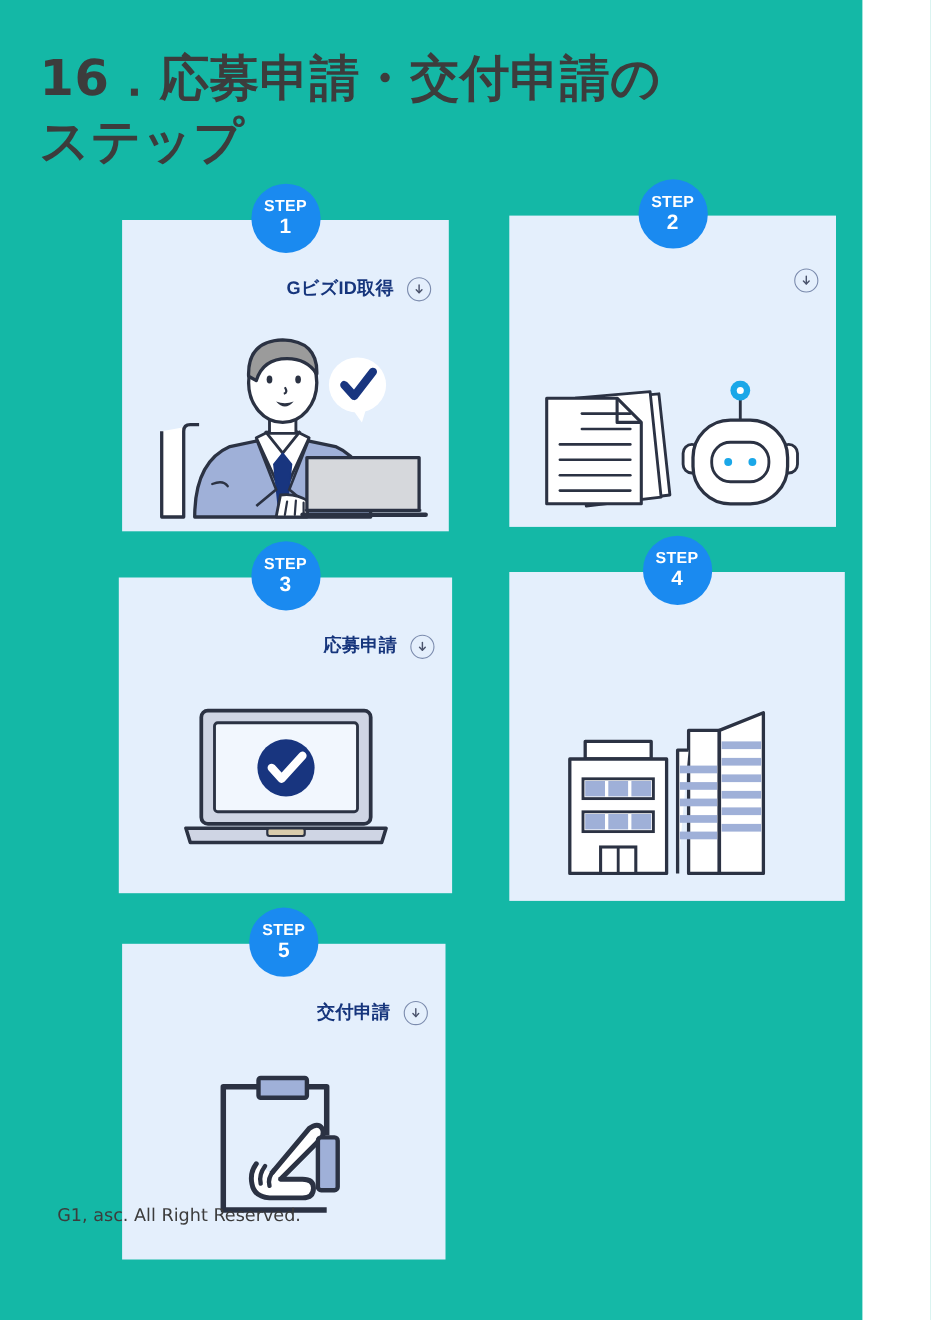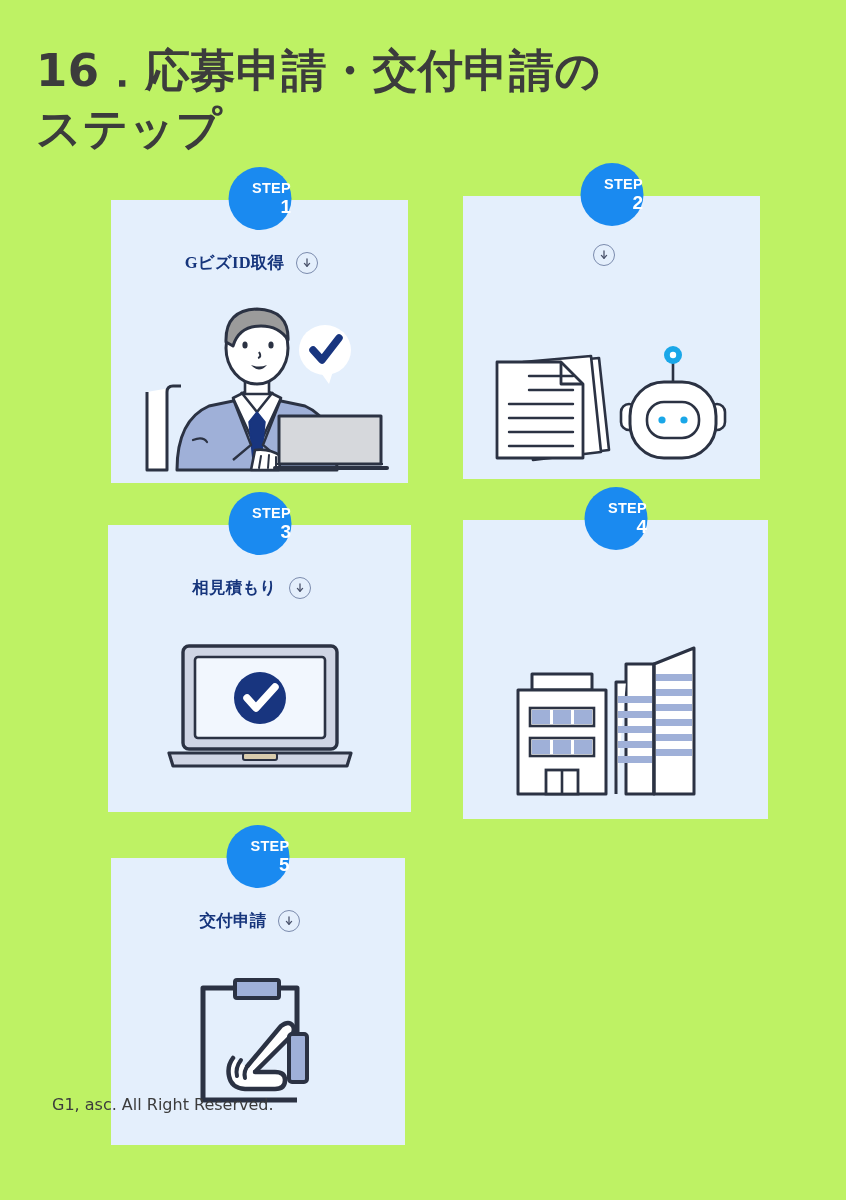--- a/index.html
+++ b/index.html
@@ -5,23 +5,23 @@
   * { box-sizing: border-box; margin: 0; padding: 0; }
   html, body {
     width: 846px;
     height: 1200px;
     background: #ffffff;
     font-family: "Liberation Sans", "DejaVu Sans", sans-serif;
     overflow: hidden;
   }
   .page {
     position: relative;
-    width: 846px;
+    width: 784px;
     height: 1200px;
-    background: #bef264;
+    background: #14b8a6;
   }
 
   
   .page-title {
     position: absolute;
     left: 36px;
     top: 42px;
     width: 700px;
     font-size: 45px;
     font-weight: 700;
@@ -43,21 +43,21 @@
     top: -33px;
     left: 50%;
     transform: translateX(-50%);
     width: 63px;
     height: 63px;
     border-radius: 50%;
     background: #1a8af0;
     color: #ffffff;
     display: flex;
     flex-direction: column;
-    align-items: flex-end;
+    align-items: center;
     justify-content: center;
     line-height: 1;
     z-index: 5;
   }
   .badge .b-word {
     font-size: 14.5px;
     font-weight: 700;
     letter-spacing: 0.3px;
     margin-bottom: 1px;
   }
@@ -65,23 +65,22 @@
     font-size: 19px;
     font-weight: 700;
   }
 
   .card-head {
     position: absolute;
     left: 0;
     right: 16px;
     display: flex;
     align-items: center;
-    justify-content: center;
+    justify-content: flex-end;
     gap: 12px;
-    font-family: Liberation Serif, serif;
   }
   .card-label {
     font-size: 16.5px;
     font-weight: 700;
     color: #16357c;
     text-align: center;
     line-height: 1.55;
     white-space: pre-line;
     letter-spacing: 0.2px;
   }
@@ -232,21 +231,21 @@
     </div>
   </div>
 
   <div class="card" style="left:108px; top:525px; width:303px; height:287px;">
     <div class="badge">
       <span class="b-word">STEP</span>
       <span class="b-num">3</span>
     </div>
 
     <div class="card-head" style="top:50px;">
-      <div class="card-label">相見積もり</div>
+      <div class="card-label">応募申請</div>
       <div class="arrow-circle">
         <svg width="12" height="12" viewBox="0 0 12 12">
           <path d="M6 2 L6 9" stroke="#49526b" stroke-width="1.3" fill="none" stroke-linecap="round"></path>
           <path d="M3.4 6.4 L6 9.2 L8.6 6.4" stroke="#49526b" stroke-width="1.3" fill="none" stroke-linecap="round" stroke-linejoin="round"></path>
         </svg>
       </div>
     </div>
 
     <div class="art" style="top:115px;">
       <svg width="190" height="135" viewBox="0 0 190 135">

